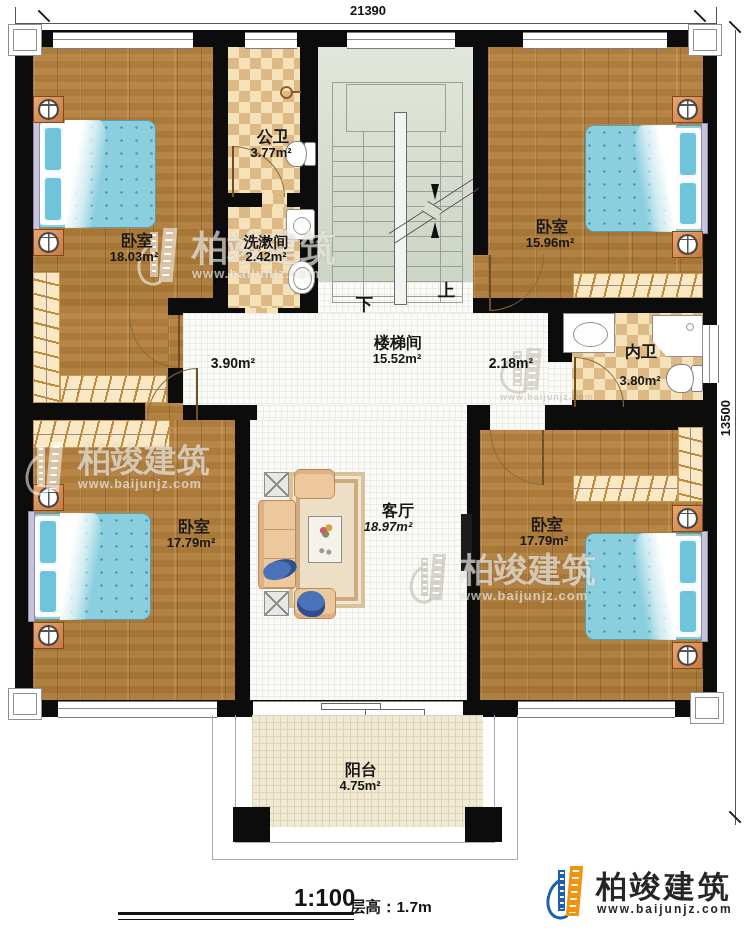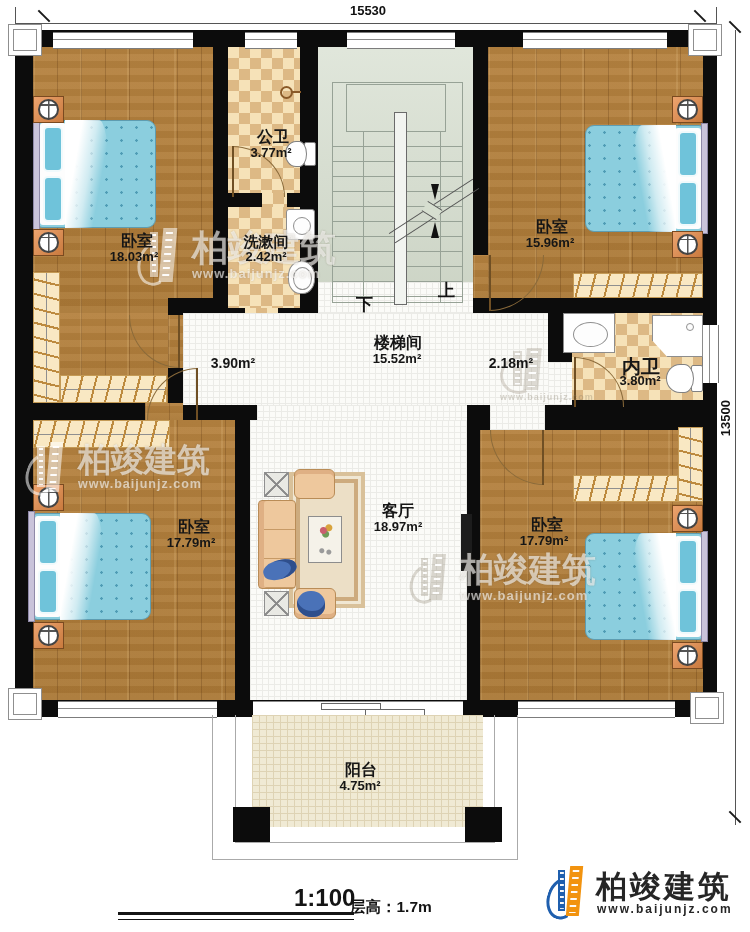--- a/index.html
+++ b/index.html
@@ -114,21 +114,21 @@
 </head>
 <body>
 
 <div id="stage">
 
   <div class="a dim" style="left:15px;top:23px;width:702px;height:1px;"></div>
   <div class="a dim" style="left:15px;top:7px;width:1px;height:24px;"></div>
   <div class="a dim" style="left:716px;top:7px;width:1px;height:24px;"></div>
   <div class="a tick" style="left:36px;top:15px;"></div>
   <div class="a tick" style="left:692px;top:15px;"></div>
-  <div class="a dimtxt" style="left:368px;top:3px;transform:translateX(-50%);">15530</div>
+  <div class="a dimtxt" style="left:368px;top:3px;transform:translateX(-50%);">21390</div>
 
   <div class="a dim" style="left:735px;top:30px;width:1px;height:795px;"></div>
   <div class="a tick" style="left:727px;top:26px;"></div>
   <div class="a tick" style="left:727px;top:816px;"></div>
   <div class="a dimtxt" style="left:718px;top:400px;writing-mode:vertical-rl;transform:rotate(180deg);">13500</div>
 
   <div class="a wall" style="left:15px;top:30px;width:702px;height:687px;"></div>
 
   <div class="a wood" style="left:33px;top:47px;width:180px;height:266px;"></div>
   <div class="a wood" style="left:33px;top:313px;width:135px;height:90px;"></div>
@@ -376,24 +376,24 @@
   <div class="a lbl" style="left:273px;top:129px;">公卫</div>
   <div class="a area" style="left:271px;top:146px;">3.77m²</div>
   <div class="a lbl" style="left:266px;top:234px;font-size:15px;">洗漱间</div>
   <div class="a area" style="left:266px;top:250px;">2.42m²</div>
   <div class="a lbl" style="left:552px;top:219px;">卧室</div>
   <div class="a area" style="left:550px;top:236px;">15.96m²</div>
   <div class="a lbl" style="left:398px;top:335px;">楼梯间</div>
   <div class="a area" style="left:397px;top:352px;">15.52m²</div>
   <div class="a area" style="left:233px;top:356px;font-size:14px;">3.90m²</div>
   <div class="a area" style="left:511px;top:356px;font-size:14px;">2.18m²</div>
-  <div class="a lbl" style="left:641px;top:357px;font-size:19px;">内卫</div>
+  <div class="a lbl" style="left:641px;top:344px;font-size:16px;">内卫</div>
   <div class="a area" style="left:640px;top:374px;">3.80m²</div>
   <div class="a lbl" style="left:398px;top:503px;">客厅</div>
-  <div class="a area" style="left:398px;top:520px;">18.97m²</div>
+  <div class="a area" style="left:388px;top:520px;font-style:italic;">18.97m²</div>
   <div class="a lbl" style="left:194px;top:519px;">卧室</div>
   <div class="a area" style="left:191px;top:536px;">17.79m²</div>
   <div class="a lbl" style="left:547px;top:517px;">卧室</div>
   <div class="a area" style="left:544px;top:534px;">17.79m²</div>
   <div class="a lbl" style="left:361px;top:762px;">阳台</div>
   <div class="a area" style="left:360px;top:779px;text-align:center;">4.75m²</div>
 
   <div class="a" style="left:118px;top:912px;width:236px;height:3px;background:#141414;"></div>
   <div class="a" style="left:118px;top:919px;width:236px;height:1px;background:#141414;"></div>
   <div class="a tb-scale" style="left:294px;top:884px;">1:100</div>

